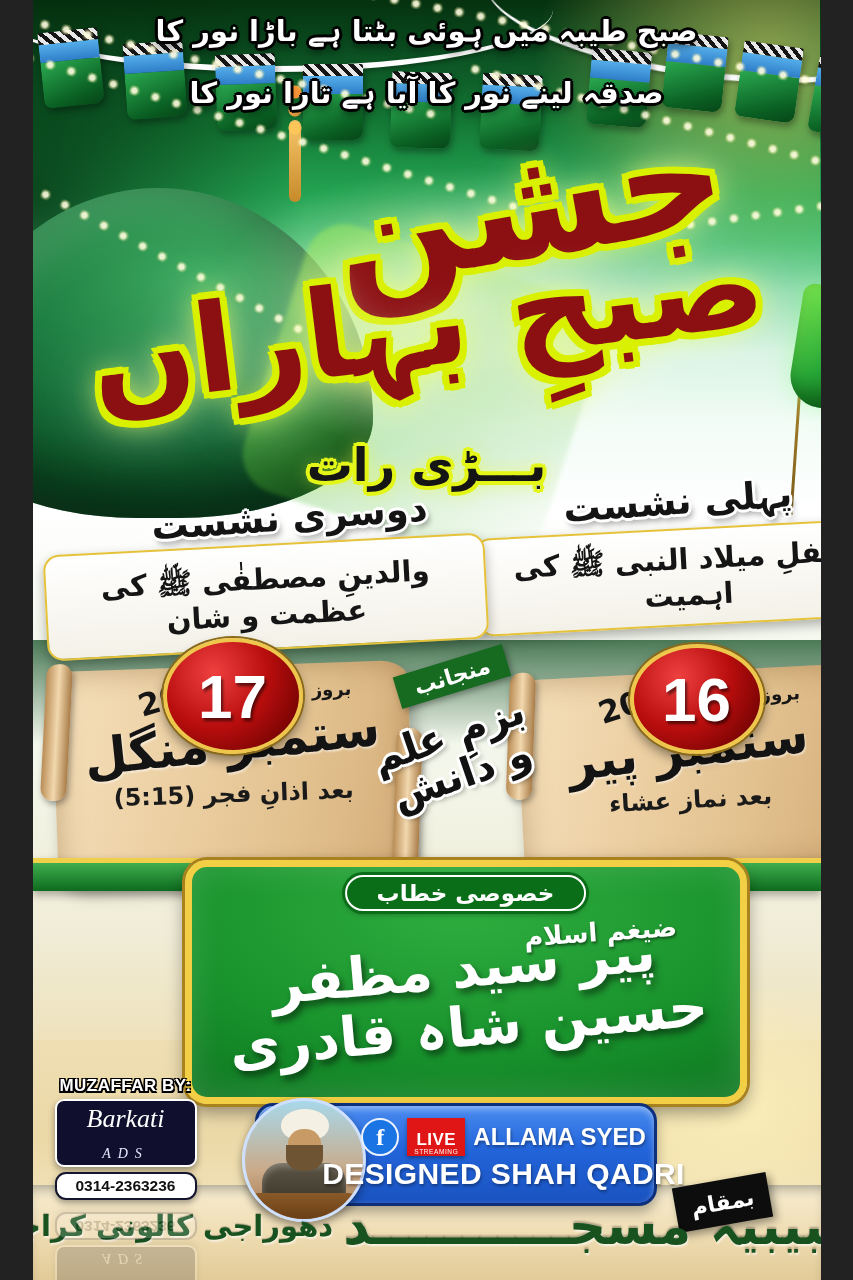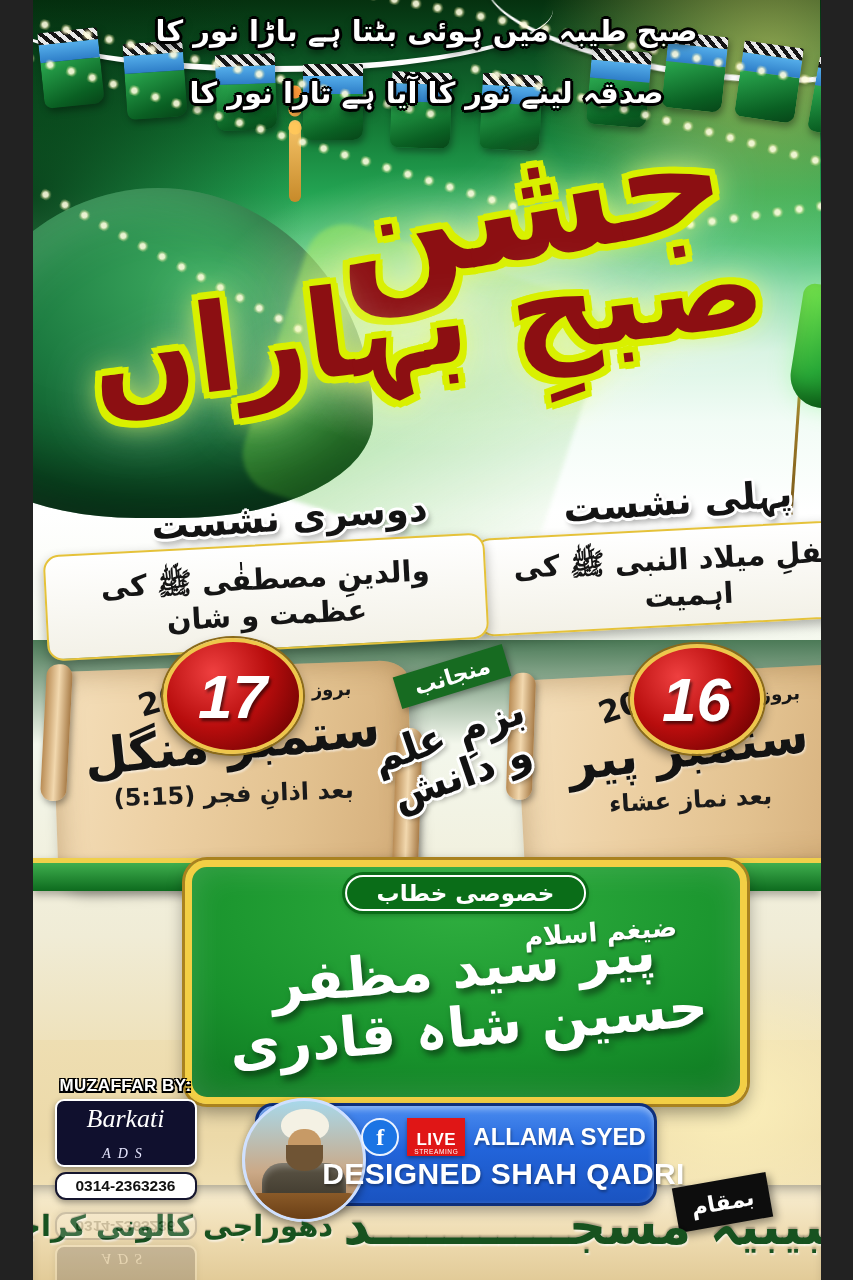--- a/index.html
+++ b/index.html
@@ -92,21 +92,21 @@
   .sc17{left:22px;top:666px;width:356px;height:214px;transform:rotate(-2deg);}
   .scroll .yr{position:absolute;top:8px;left:24%;font-size:31px;font-weight:bold;color:#161616;transform:rotate(-15deg);}
   .scroll .brz{position:absolute;top:16px;right:16%;font-size:18px;font-weight:bold;color:#161616;}
   .scroll .mon{margin-top:48px;text-align:center;font-size:50px;font-weight:bold;color:#141414;transform:rotate(-4deg);
     text-shadow:1px 2px 2px rgba(255,255,255,.5);}
   .scroll .tim{margin-top:8px;text-align:center;font-size:24px;font-weight:bold;color:#1a1a1a;}
   .day-oval{display:flex;align-items:center;justify-content:center;border-radius:50%;
     background:radial-gradient(circle at 35% 28%,#ef4040,#b80d0d 48%,#6d0202 88%);
     border:4px solid #eec64c;box-shadow:0 0 0 2px #8a6a1a,0 6px 12px rgba(0,0,0,.45);
     color:#fff;font-size:62px;font-weight:bold;font-family:"Liberation Sans",sans-serif;
-    text-shadow:2px 3px 3px rgba(0,0,0,.55);font-style:italic;}
+    text-shadow:2px 3px 3px rgba(0,0,0,.55);}
   .ov16{left:597px;top:644px;width:126px;height:102px;}
   .ov17{left:130px;top:638px;width:132px;height:108px;}
 
   
   .org-badge{left:362px;top:660px;padding:4px 18px;background:#176b21;color:#fff;font-size:22px;font-weight:bold;
     transform:rotate(-17deg);box-shadow:2px 3px 6px rgba(0,0,0,.35);}
   .org-name{left:342px;top:712px;width:160px;text-align:center;font-size:40px;font-weight:bold;color:#111;
     transform:rotate(-19deg);line-height:1.05;
     text-shadow:-2px -2px 0 #fff,2px -2px 0 #fff,-2px 2px 0 #fff,2px 2px 0 #fff,0 -3px 0 #fff,0 3px 0 #fff,-3px 0 0 #fff,3px 0 0 #fff,3px 4px 5px rgba(0,0,0,.3);}
 
@@ -214,20 +214,21 @@
   <div class="abs lights" style="left:330px;top:40px;width:530px;transform:rotate(11deg)"></div>
   <div class="abs lights" style="left:430px;top:120px;width:440px;transform:rotate(15deg)"></div>
   <div class="abs lights" style="left:-10px;top:260px;width:310px;transform:rotate(28deg)"></div>
   <div class="abs lights" style="left:520px;top:215px;width:340px;transform:rotate(-8deg)"></div>
 
   <div class="abs couplet cp1 rtl">صبح طیبہ میں ہوئی بٹتا ہے باڑا نور کا</div>
   <div class="abs couplet cp2 rtl">صدقہ لینے نور کا آیا ہے تارا نور کا</div>
 
   <div class="abs title t1 rtl">جشن</div>
   <div class="abs title t2 rtl">صبحِ بہاراں</div>
+  <div class="abs subtitle rtl">بـــڑی رات</div>
 
   <div class="abs sess-h sh1 rtl">پہلی نشست</div>
   <div class="abs sess-box sb1 rtl">
     <span>محفلِ میلاد النبی ﷺ کی اہمیت</span>
   </div>
 
   <div class="abs sess-h sh2 rtl">دوسری نشست</div>
   <div class="abs sess-box sb2 rtl">
     <span>والدینِ مصطفٰی ﷺ کی عظمت و شان</span>
   </div>

